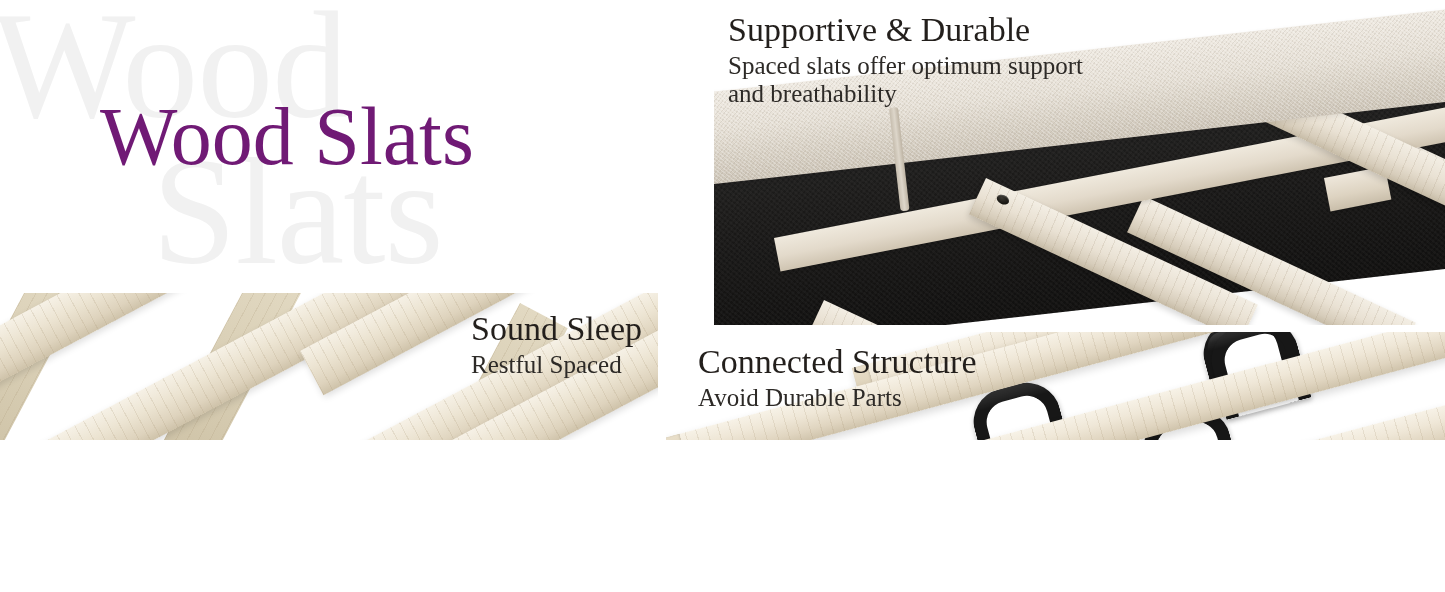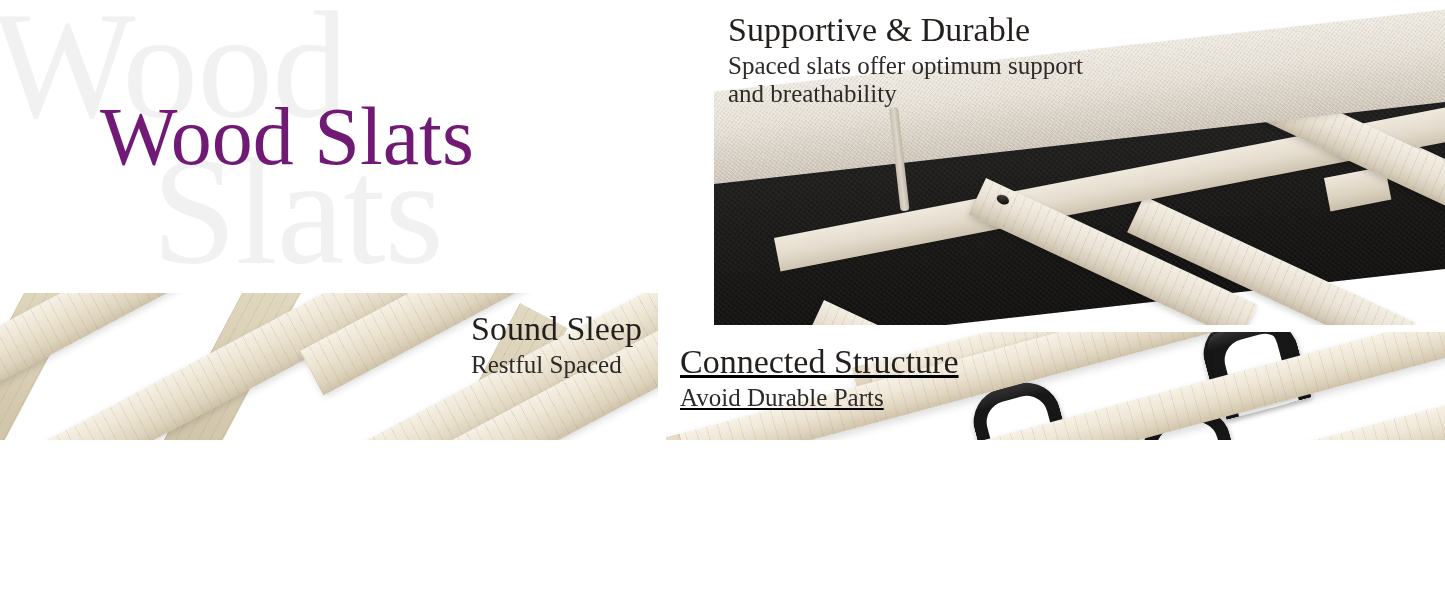--- a/index.html
+++ b/index.html
@@ -157,21 +157,21 @@
     background:radial-gradient(circle at 34% 30%,#d9dde0 0%,#8d949a 42%,#4d5357 78%,#2b2f31 100%);
     box-shadow:0 1px 2px rgba(0,0,0,.4),inset 0 0 2px rgba(0,0,0,.6);
   }
   .screw-bl::after{
     content:"";position:absolute;left:3px;top:7px;width:12px;height:3px;
     background:#2a2e30;border-radius:2px;transform:rotate(-14deg);
   }
 
   
   #panel-connected{left:666px;top:332px;width:779px;height:260px;background:#ffffff;}
-  #panel-connected .txtblock{position:absolute;left:14px;top:12px;z-index:9;text-decoration:underline;}
+  #panel-connected .txtblock{position:absolute;left:32px;top:12px;z-index:9;}
   #panel-connected .head{font-size:34px;}
   #panel-connected .sub{font-size:25px;}
   .slat-br{
     position:absolute;height:40px;
     background:linear-gradient(180deg,#f7f2e7 0%,#efe7d7 36%,#e0d5c0 74%,#cfc3ab 100%);
     box-shadow:0 4px 8px rgba(0,0,0,.14);
     transform:rotate(-15deg);transform-origin:left top;
   }
   .slat-br::before{
     content:"";position:absolute;inset:0;opacity:.36;

